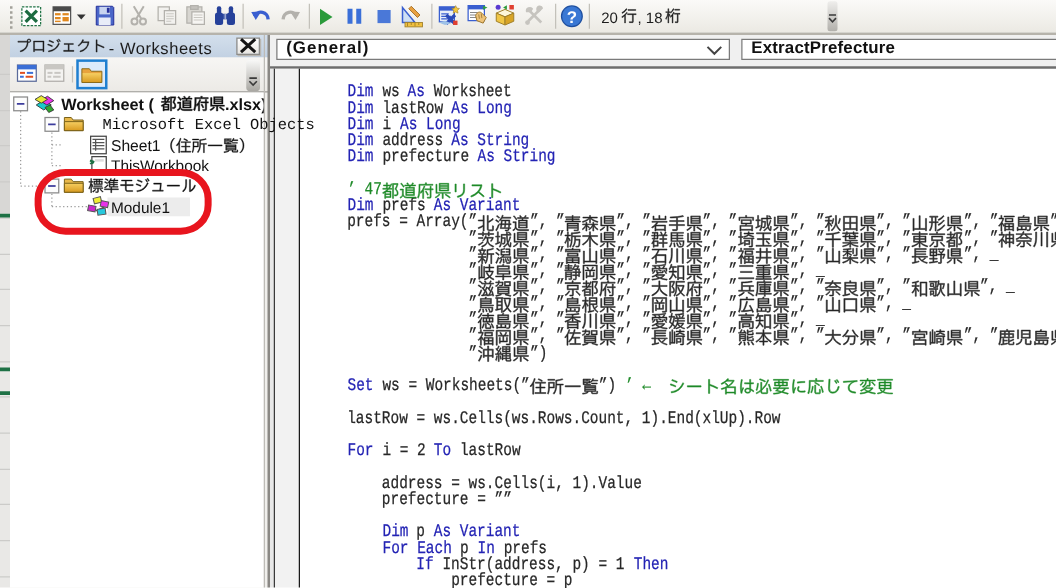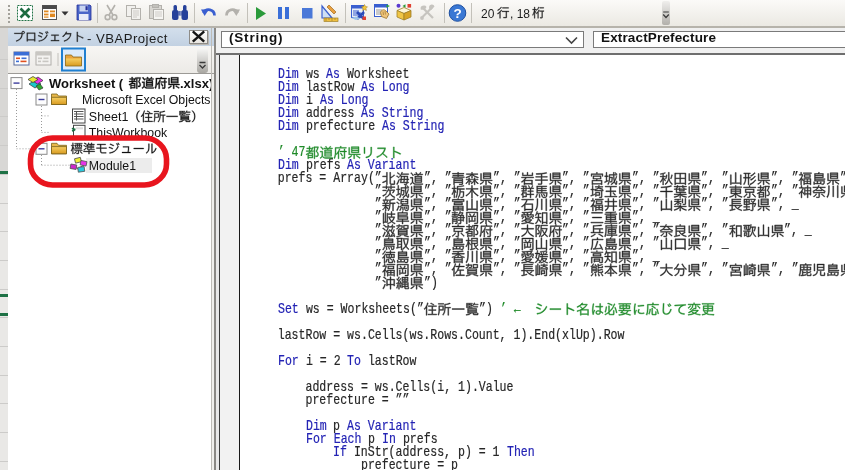--- a/index.html
+++ b/index.html
@@ -155,29 +155,29 @@
 <div style="position:absolute;left:250.10px;top:433.10px;height:13px;line-height:13px;font-family:'Liberation Mono',monospace;-webkit-text-stroke:0.2px #272727;font-size:14.2px;transform:scaleX(0.81442);transform-origin:0 0;color:#272727;white-space:pre">        </div>
 <div style="position:absolute;left:305.62px;top:433.10px;height:13px;line-height:13px;font-family:'Liberation Mono',monospace;-webkit-text-stroke:0.2px #2323b4;font-size:14.2px;transform:scaleX(0.81442);transform-origin:0 0;color:#2323b4;white-space:pre">For Each</div>
 <div style="position:absolute;left:361.14px;top:433.10px;height:13px;line-height:13px;font-family:'Liberation Mono',monospace;-webkit-text-stroke:0.2px #272727;font-size:14.2px;transform:scaleX(0.81442);transform-origin:0 0;color:#272727;white-space:pre"> p </div>
 <div style="position:absolute;left:381.96px;top:433.10px;height:13px;line-height:13px;font-family:'Liberation Mono',monospace;-webkit-text-stroke:0.2px #2323b4;font-size:14.2px;transform:scaleX(0.81442);transform-origin:0 0;color:#2323b4;white-space:pre">In</div>
 <div style="position:absolute;left:395.84px;top:433.10px;height:13px;line-height:13px;font-family:'Liberation Mono',monospace;-webkit-text-stroke:0.2px #272727;font-size:14.2px;transform:scaleX(0.81442);transform-origin:0 0;color:#272727;white-space:pre"> prefs</div>
 <div style="position:absolute;left:250.10px;top:446.15px;height:13px;line-height:13px;font-family:'Liberation Mono',monospace;-webkit-text-stroke:0.2px #272727;font-size:14.2px;transform:scaleX(0.81442);transform-origin:0 0;color:#272727;white-space:pre">            </div>
 <div style="position:absolute;left:333.38px;top:446.15px;height:13px;line-height:13px;font-family:'Liberation Mono',monospace;-webkit-text-stroke:0.2px #2323b4;font-size:14.2px;transform:scaleX(0.81442);transform-origin:0 0;color:#2323b4;white-space:pre">If</div>
 <div style="position:absolute;left:347.26px;top:446.15px;height:13px;line-height:13px;font-family:'Liberation Mono',monospace;-webkit-text-stroke:0.2px #272727;font-size:14.2px;transform:scaleX(0.81442);transform-origin:0 0;color:#272727;white-space:pre"> InStr(address, p) = 1 </div>
 <div style="position:absolute;left:506.88px;top:446.15px;height:13px;line-height:13px;font-family:'Liberation Mono',monospace;-webkit-text-stroke:0.2px #2323b4;font-size:14.2px;transform:scaleX(0.81442);transform-origin:0 0;color:#2323b4;white-space:pre">Then</div>
 <div style="position:absolute;left:250.10px;top:459.20px;height:13px;line-height:13px;font-family:'Liberation Mono',monospace;-webkit-text-stroke:0.2px #272727;font-size:14.2px;transform:scaleX(0.81442);transform-origin:0 0;color:#272727;white-space:pre">                prefecture = p</div>
-<div style="position:absolute;left:87px;top:30.5px;font-family:'Liberation Sans',sans-serif;font-size:13.2px;letter-spacing:0.45px;color:#1c1c1c;white-space:pre">- VBAProject</div>
+<div style="position:absolute;left:87px;top:30.5px;font-family:'Liberation Sans',sans-serif;font-size:13.2px;letter-spacing:0.45px;color:#1c1c1c;white-space:pre">- Worksheets</div>
 <div style="position:absolute;left:189px;top:29.5px;width:19px;height:14.5px;background:linear-gradient(#ffffff,#e8e5e0);border:1px solid #8e8c88;box-shadow:1px 1px 0 #b9b7b2"></div>
 <div style="position:absolute;left:481px;top:7px;font-family:'Liberation Sans',sans-serif;font-size:12px;color:#1c1c1c;white-space:pre">20</div>
 <div style="position:absolute;left:510px;top:7px;font-family:'Liberation Sans',sans-serif;font-size:12px;color:#1c1c1c;white-space:pre">, 18</div>
-<div style="position:absolute;left:229px;top:30.2px;font-family:'Liberation Sans',sans-serif;font-size:13.5px;font-weight:bold;letter-spacing:0.8px;color:#111;white-space:pre">(String)</div>
+<div style="position:absolute;left:229px;top:30.2px;font-family:'Liberation Sans',sans-serif;font-size:13.5px;font-weight:bold;letter-spacing:0.8px;color:#111;white-space:pre">(General)</div>
 <div style="position:absolute;left:601px;top:30.2px;font-family:'Liberation Sans',sans-serif;font-size:13.5px;font-weight:bold;letter-spacing:0.15px;color:#111;white-space:pre">ExtractPrefecture</div>
 <div style="position:absolute;left:49px;top:76.3px;font-family:'Liberation Sans',sans-serif;font-size:13.0px;font-weight:bold;color:#111;white-space:pre">Worksheet (</div>
 <div style="position:absolute;left:180px;top:76.3px;width:31px;height:15px;overflow:hidden;font-family:'Liberation Sans',sans-serif;font-size:13px;font-weight:bold;color:#111;white-space:pre">.xlsx)</div>
-<div style="position:absolute;left:82px;top:93.2px;font-family:Liberation Sans, sans-serif;font-size:12.3px;color:#111;white-space:pre">Microsoft Excel Objects</div>
+<div style="position:absolute;left:82px;top:93.2px;font-family:Liberation Mono, monospace;font-size:12.3px;color:#111;white-space:pre">Microsoft Excel Objects</div>
 <div style="position:absolute;left:88.8px;top:110.3px;font-family:'Liberation Sans',sans-serif;font-size:12.5px;color:#111;white-space:pre">Sheet1 </div>
 <div style="position:absolute;left:88.8px;top:126.1px;font-family:'Liberation Sans',sans-serif;font-size:12.3px;color:#111;white-space:pre">ThisWorkbook</div>
 <div style="position:absolute;left:88.8px;top:158.9px;font-family:'Liberation Sans',sans-serif;font-size:12.3px;color:#111;white-space:pre">Module1</div>
 <svg width="845" height="470" viewBox="0 0 845 470" style="position:absolute;left:0;top:0">
     <defs>
       <path id="gr0" d="M576 761Q526 625 440 514H572V457H393Q345 404 287 356H524V-23H214V-75H156V262Q101 228 59 206L31 258Q205 347 317 457H45V514H254V656H85V711H254V836H314V711H453V656H314V514H370Q468 628 525 783ZM941 231Q941 157 906 114Q870 72 798 72H736L723 134H787Q840 134 860 158Q879 183 879 240Q879 297 846 354Q812 410 752 469Q832 608 869 738H673V-74H611V796H934V745Q895 612 822 473Q878 415 910 356Q941 298 941 231ZM466 196V304H219L214 301V196ZM214 31H466V145H214Z"></path>
       <path id="gr1" d="M555 572Q582 618 596 656H311V711H693Q740 777 769 838L826 817Q797 759 759 711H947V656H657Q640 613 616 572H881V97H371V572ZM488 720Q470 757 426 814L483 837Q530 782 548 742ZM235 574Q151 705 70 784L118 821Q160 778 204 722Q249 667 286 610ZM431 433H818V518H431ZM964 9 954 -53H458Q343 -53 278 -8Q214 37 207 106H200Q197 -3 61 -66L38 -6Q111 27 141 71Q171 115 171 186V409H46V469H235V183Q235 99 295 54Q355 9 455 9ZM818 381H431V296H818ZM431 244V151H818V244Z"></path>
       <path id="gr2" d="M947 692H193V548Q193 343 172 190Q150 38 96 -68L41 -15Q90 80 110 218Q129 355 129 550V750H502V835H571V750H947ZM483 628Q457 538 406 446V-76H346V349Q297 279 237 217L204 288Q275 346 334 444Q394 541 423 643ZM959 483V425H841V8Q841 -60 773 -60H623L605 -2H779V425H471V483H779V636H841V483ZM627 109Q604 162 570 222Q535 281 501 325L552 355Q587 309 622 252Q657 194 681 140Z"></path>
       <path id="gr3" d="M298 805H857V360H298ZM795 676V753H359V676ZM171 749V276H954V222H536V-75H470V222H107V749ZM795 547V626H359V547ZM359 497V412H795V497ZM59 -4Q136 37 194 82Q253 126 301 179L351 146Q255 31 98 -52ZM680 179Q826 87 948 -5L908 -53Q850 -7 788 36Q727 78 642 134Z"></path>
       <path id="gr4" d="M336 52Q469 85 548 132Q626 178 664 252Q701 327 701 443V772H773V443Q773 310 730 220Q687 130 598 73Q509 16 366 -19ZM280 303H208V765H280Z"></path>

